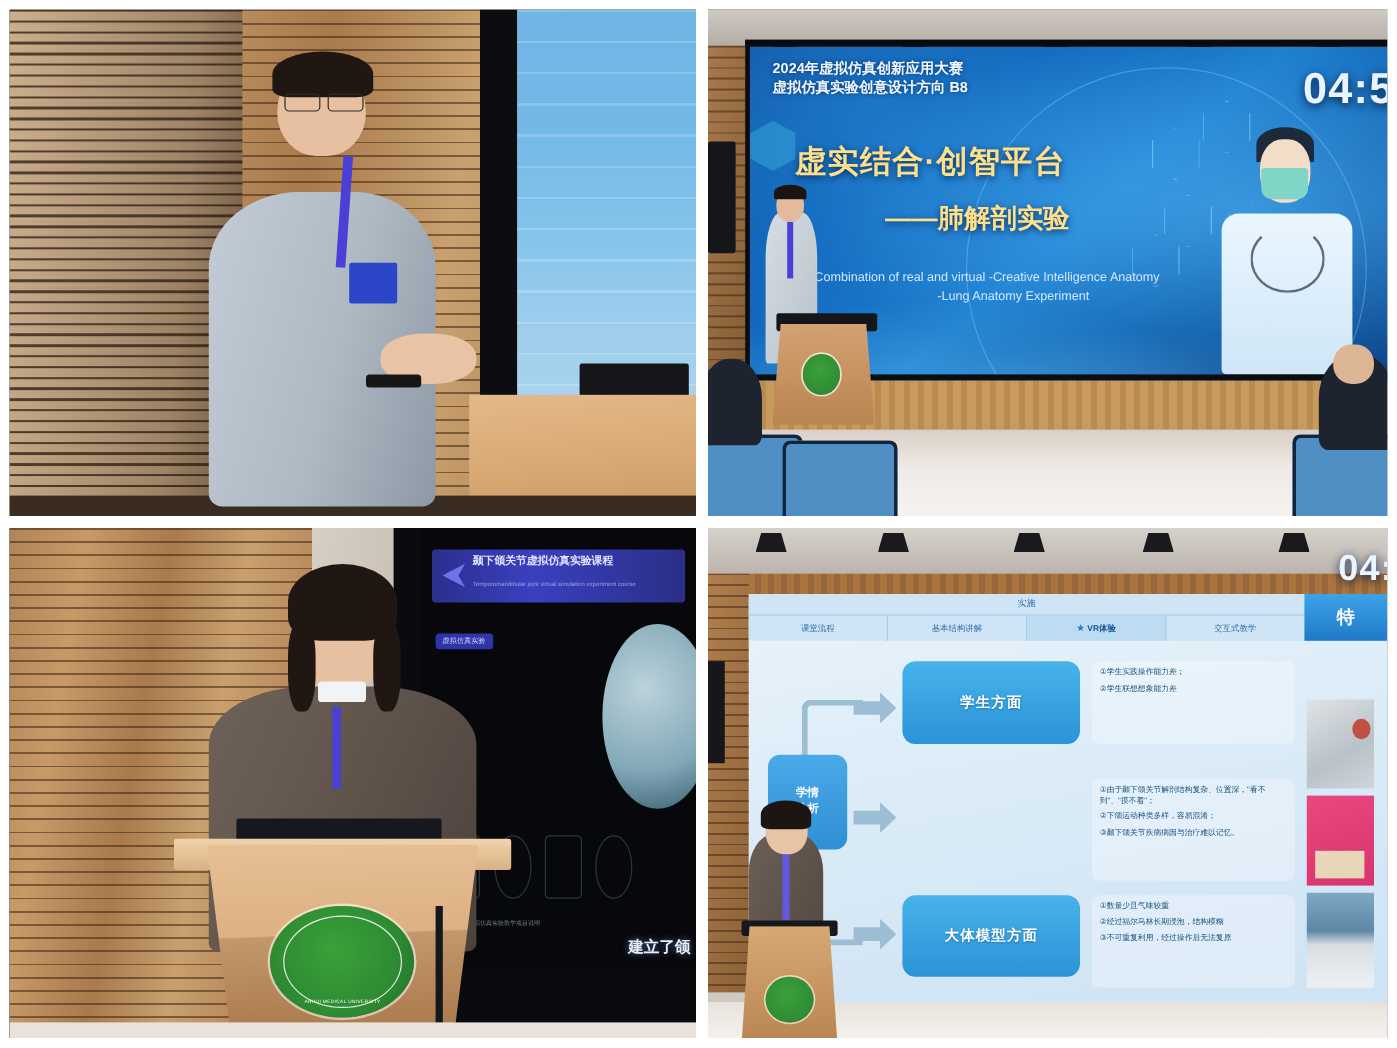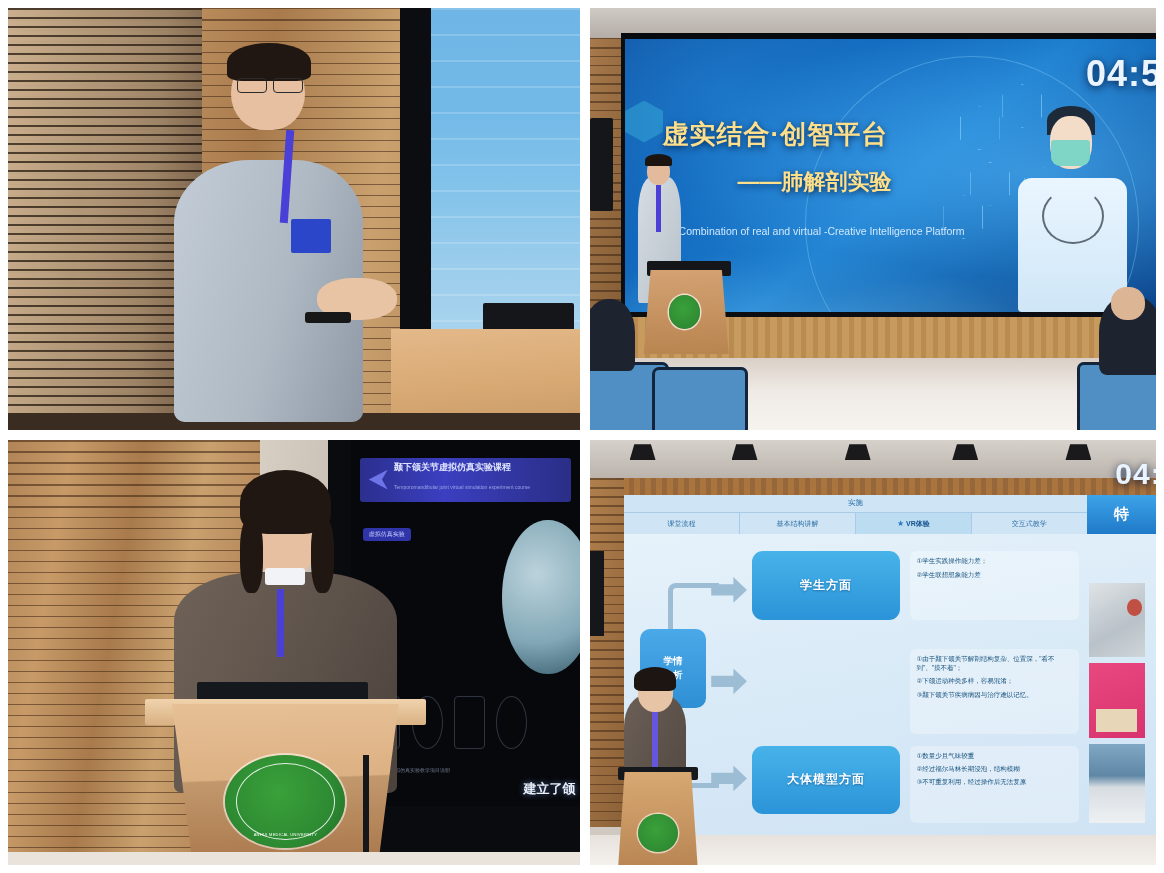--- a/index.html
+++ b/index.html
@@ -236,24 +236,29 @@
       </div>
 
       <div class="doctor">
         <div class="doc-coat"></div>
         <div class="doc-hair"></div>
         <div class="doc-head"></div>
         <div class="doc-mask"></div>
         <div class="doc-steth"></div>
       </div>
 
+      <div class="led-head">
+        <div>2024年虚拟仿真创新应用大赛</div>
+        <div>虚拟仿真实验创意设计方向  B8</div>
+      </div>
       <div class="led-title">虚实结合·创智平台</div>
       <div class="led-sub">——肺解剖实验</div>
       <div class="led-en">
-        <span>Combination of real and virtual -Creative Intelligence Platform</span>
+        <span>Combination of real and virtual -Creative Intelligence Anatomy</span>
+        <span class="l2">-Lung Anatomy Experiment</span>
       </div>
       <div class="timer" id="tr-timer">04:5</div>
     </div>
 
     <div class="stagefront"></div>
     <div class="stagefloor"></div>
 
     <div>
       <div style="position:absolute;left:8.5%;top:40%;width:7.5%;height:30%;
         background:linear-gradient(110deg,#d6dde4,#b7c0c9);border-radius:30% 30% 4% 4%;"></div>

